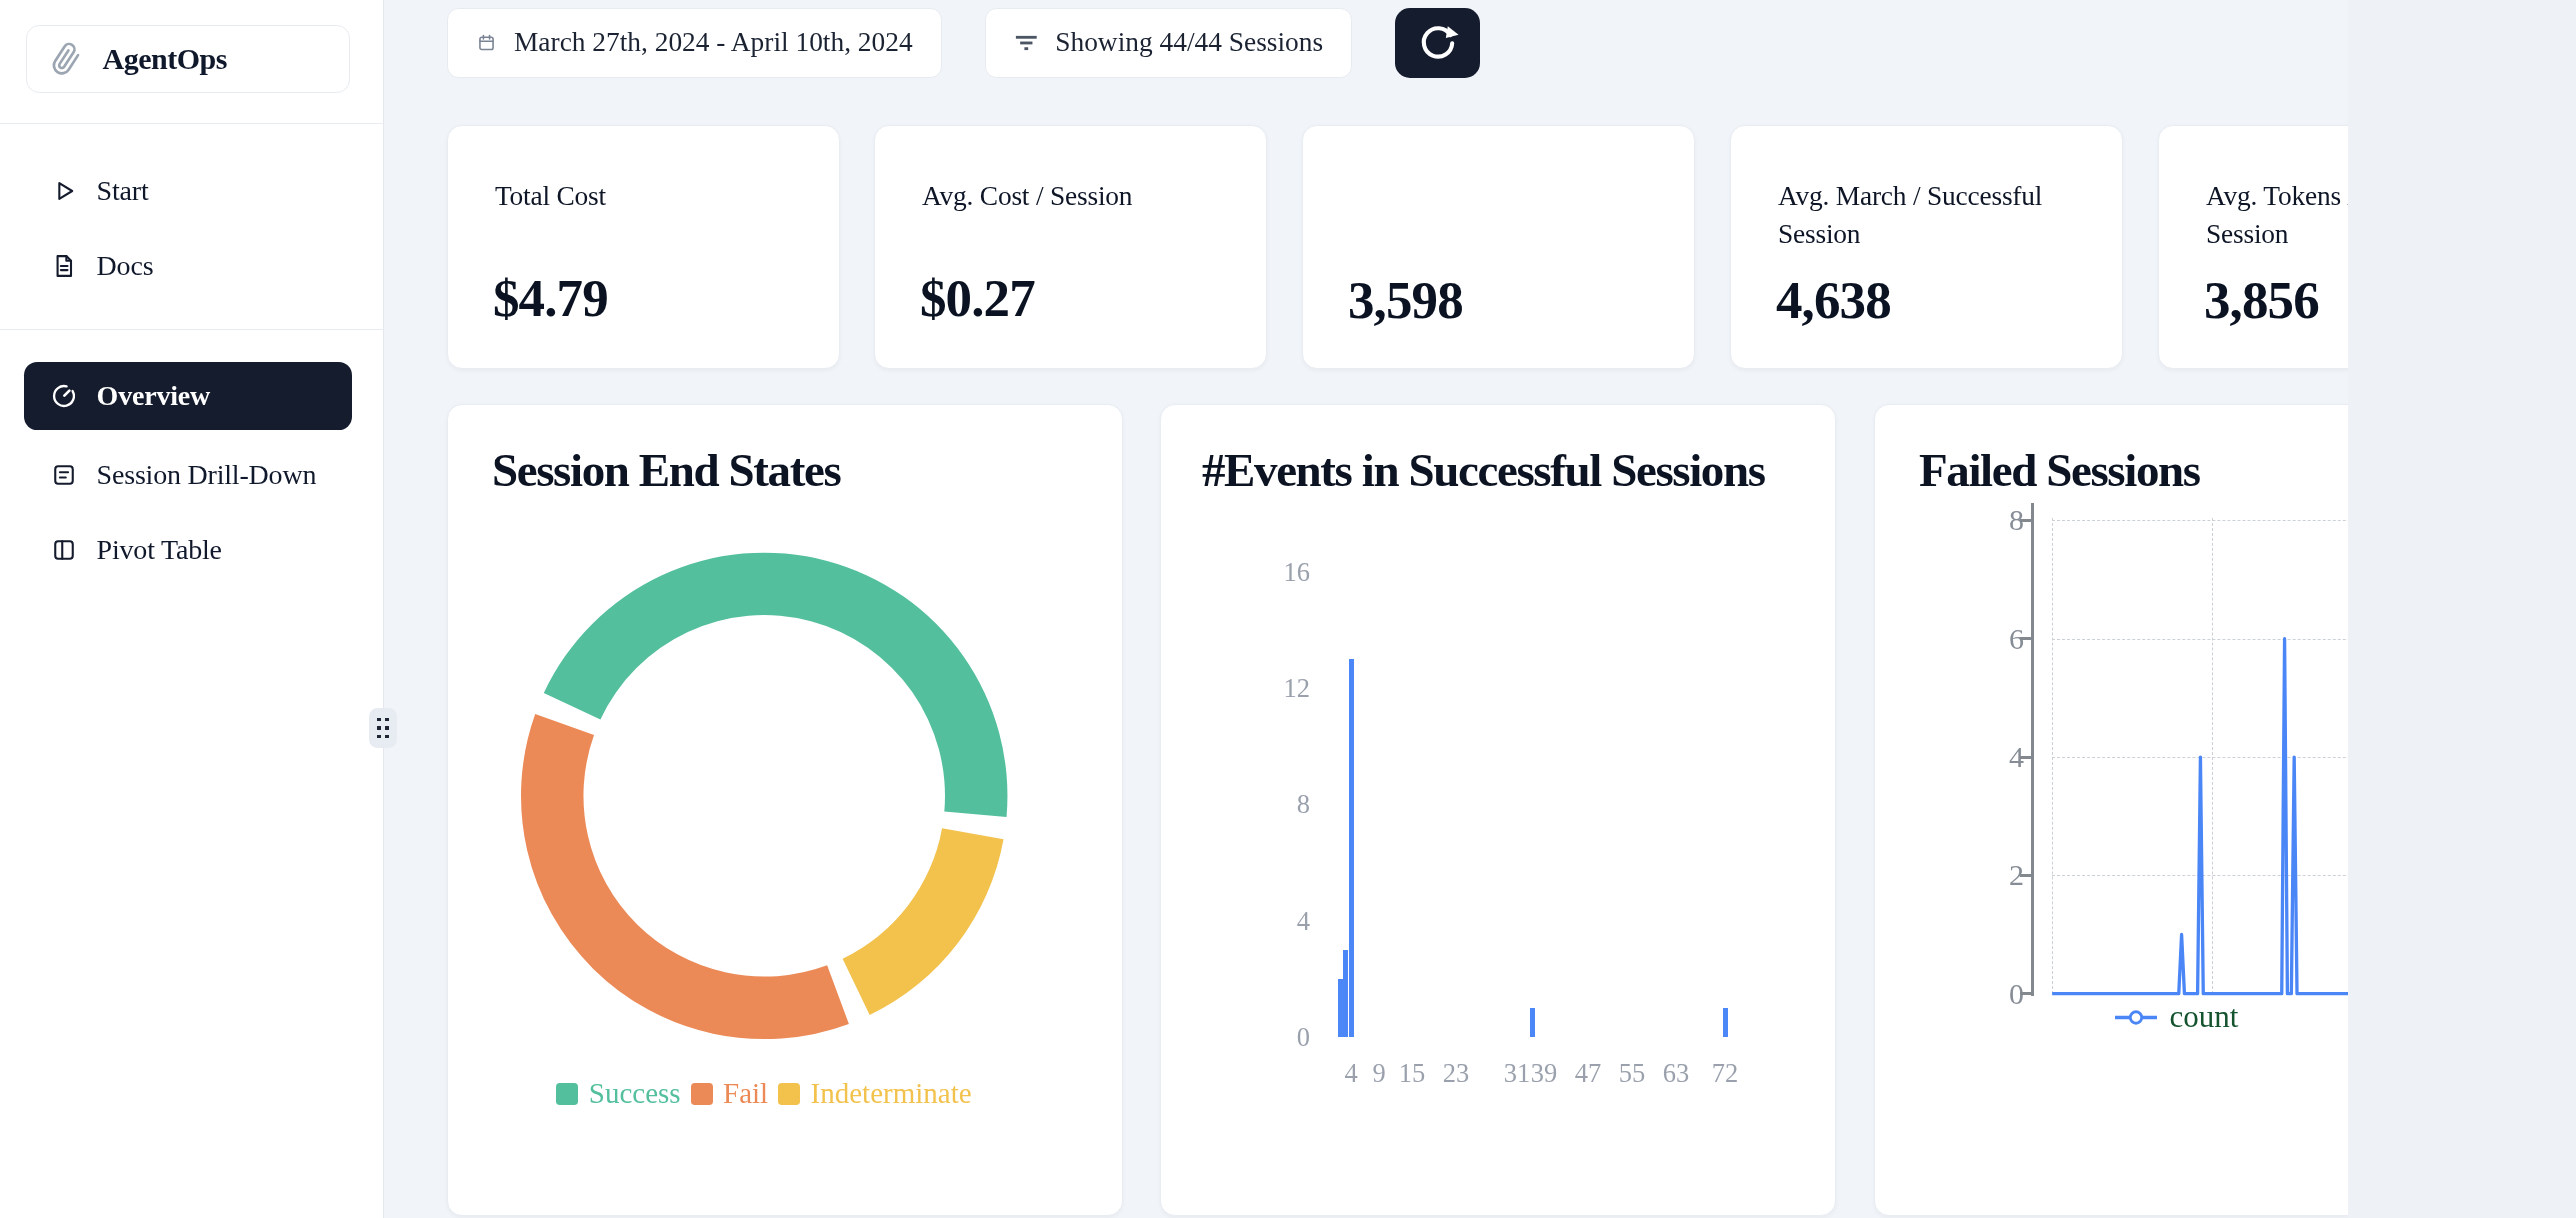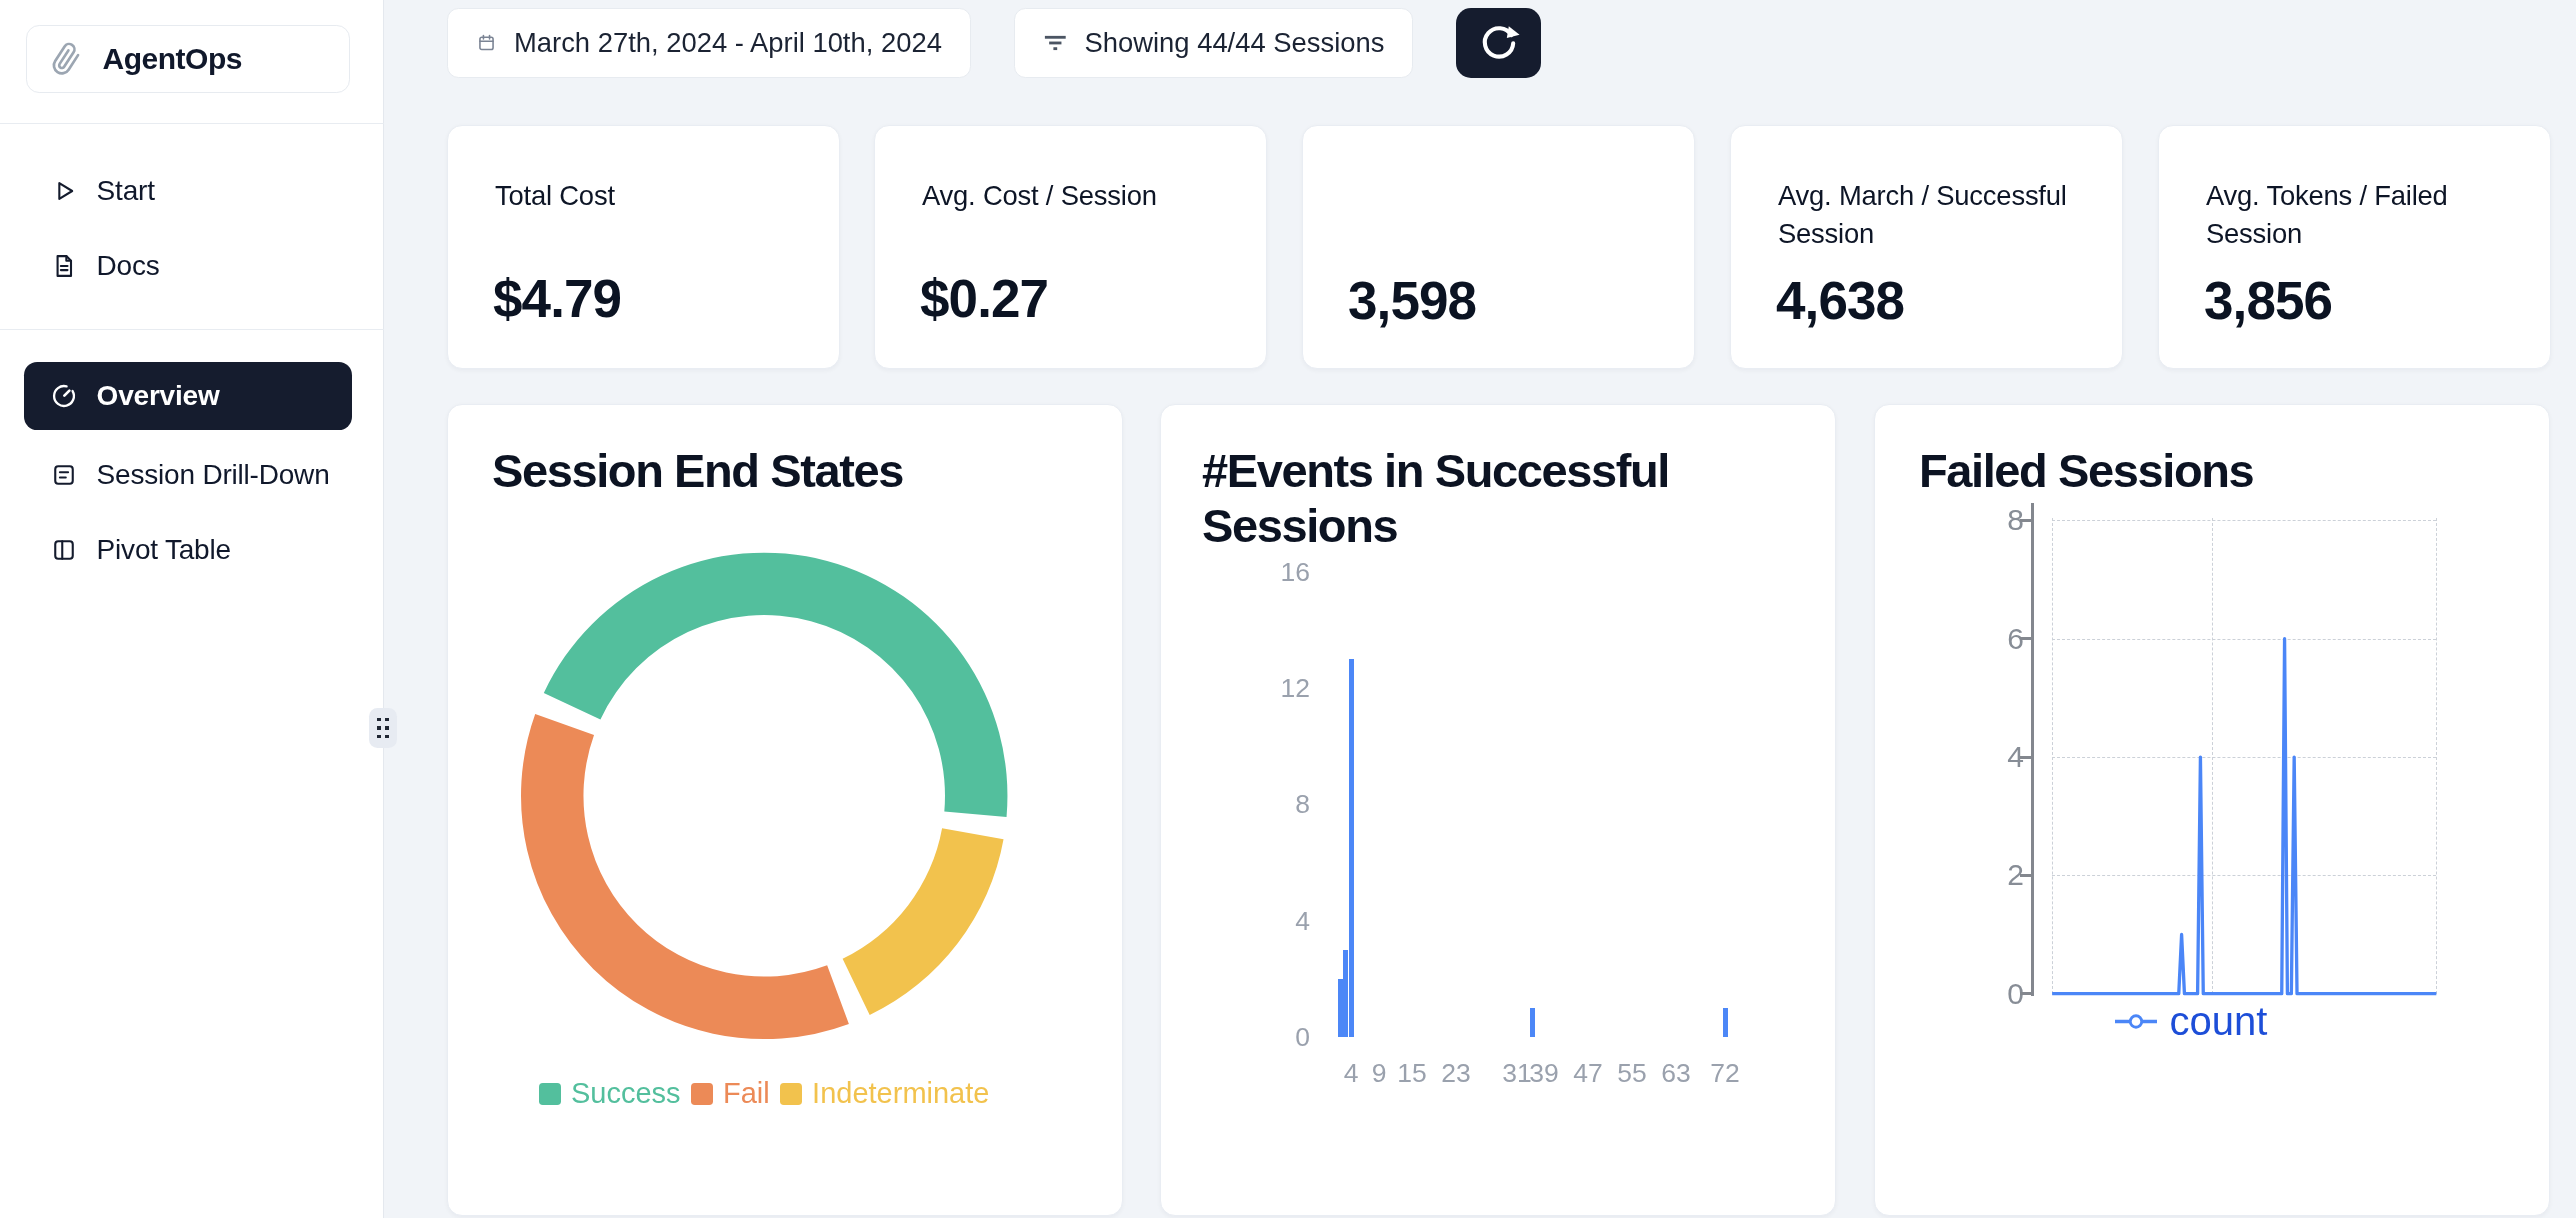--- a/index.html
+++ b/index.html
@@ -1,18 +1,18 @@
 <!DOCTYPE html>
 <html style="font-size:15px"><head>
 <meta charset="utf-8">
 <style>
   html,body{margin:0;padding:0;background:#eef1f6;}
   *{box-sizing:border-box;}
   body{font-family:"Liberation Sans","DejaVu Sans",sans-serif;}
-  .stage{position:relative;width:2576px;height:1219px;background:#f1f4f8;overflow:hidden;}
+  .stage{position:relative;width:2348px;height:1219px;background:#f1f4f8;overflow:hidden;font-family:Liberation Serif, serif;}
 
   
   .sidebar{position:absolute;left:0;top:0;width:384px;height:1219px;background:#ffffff;border-right:1.9px solid #e4e8ee;}
   .logo-box{position:absolute;left:25.6px;top:24.6px;width:324px;height:68px;border:1.9px solid #e7ebf0;border-radius:13.2px;display:flex;align-items:center;gap:21px;padding-left:23px;background:#fff;cursor:pointer;}
   .logo-box .brand-name{font-size:30px;font-weight:bold;color:#10182b;letter-spacing:-0.5px;}
   .side-sep{position:absolute;left:0;width:384px;height:0;border-top:1.9px solid #e8ecf1;}
   .nav-item{position:absolute;left:24px;width:328px;height:55px;display:flex;align-items:center;gap:19px;padding-left:25.6px;border-radius:13.2px;cursor:pointer;color:#10182b;}
   .nav-item .nav-label{font-size:28px;font-weight:500;letter-spacing:-0.2px;}
   .nav-item.active{background:#151c2e;color:#ffffff;height:68px;}
   .nav-item.active .nav-label{font-weight:600;}
@@ -42,21 +42,21 @@
   .bar{position:absolute;width:4.7px;background:#4c87f7;}
   .fy-lab{position:absolute;width:76px;text-align:right;transform:translateY(-50%);color:#878d96;font-size:30px;}
   .axis-line{position:absolute;background:#83878e;}
   .dash-v{position:absolute;border-left:1.9px dashed #ccd1d8;width:0;}
   .dash-h{position:absolute;border-top:1.9px dashed #ccd1d8;height:0;}
   .donut-legend{position:absolute;left:0;top:672px;width:632px;display:flex;justify-content:center;align-items:flex-start;gap:10px;}
   .dl-item{display:flex;align-items:center;gap:10.4px;cursor:pointer;}
   .dl-swatch{width:22px;height:22px;border-radius:3.8px;}
   .dl-label{font-size:29px;font-weight:500;}
   .line-legend{position:absolute;left:239px;top:594px;display:flex;align-items:center;gap:11.4px;cursor:pointer;}
-  .line-legend .ll-label{font-size:40px;color:#1d4ed8;}
+  .line-legend .ll-label{font-size:31px;color:#14532d;}
   svg{display:block;}
 </style>
 </head>
 <body>
 
 <div class="stage">
 
   <aside class="sidebar">
     <div class="logo-box">
       <span>

